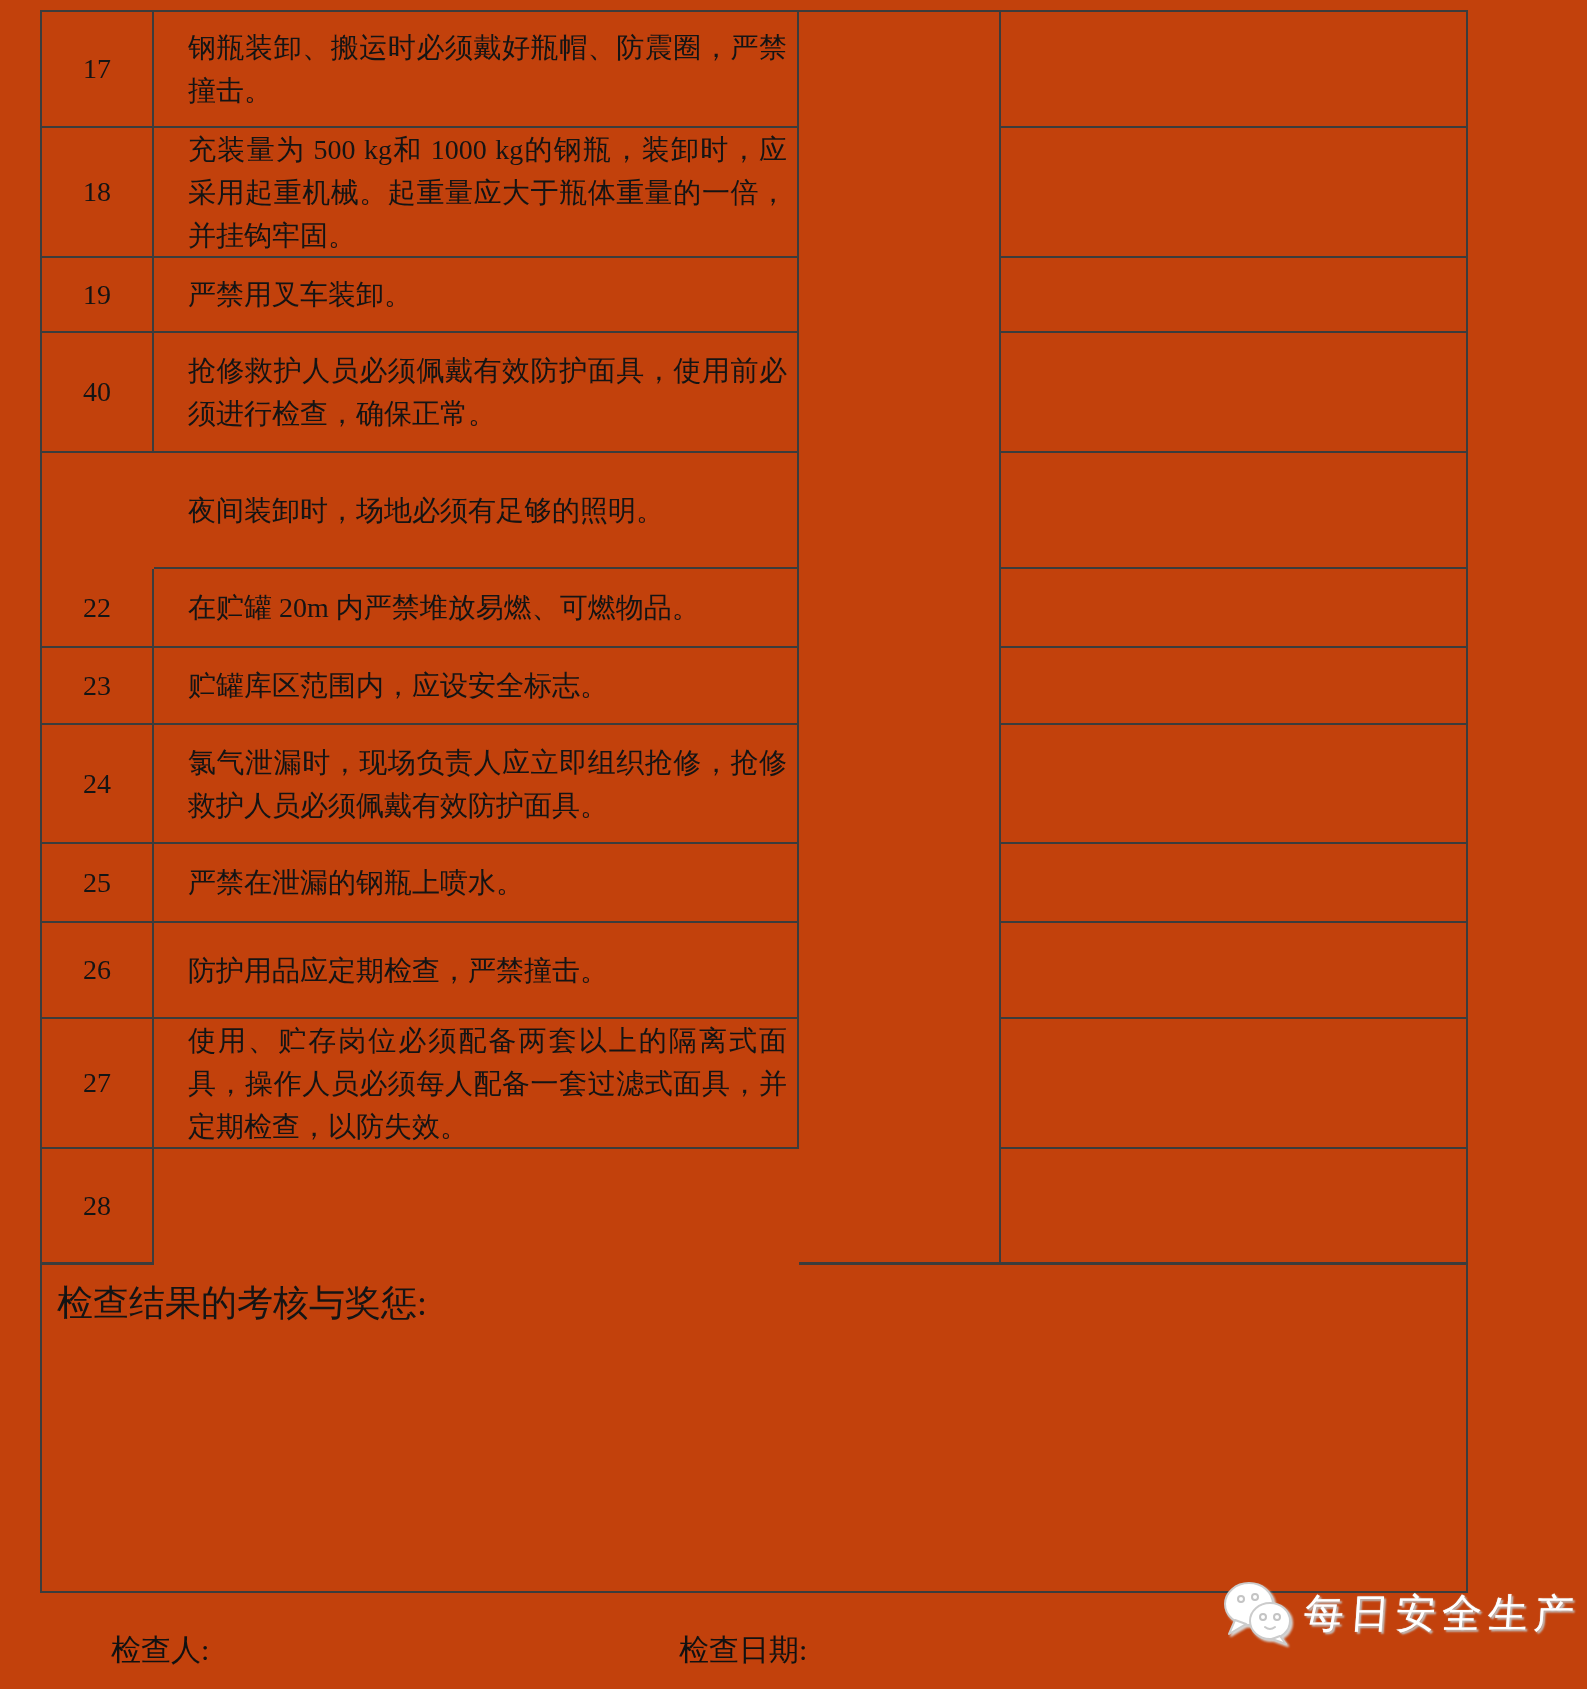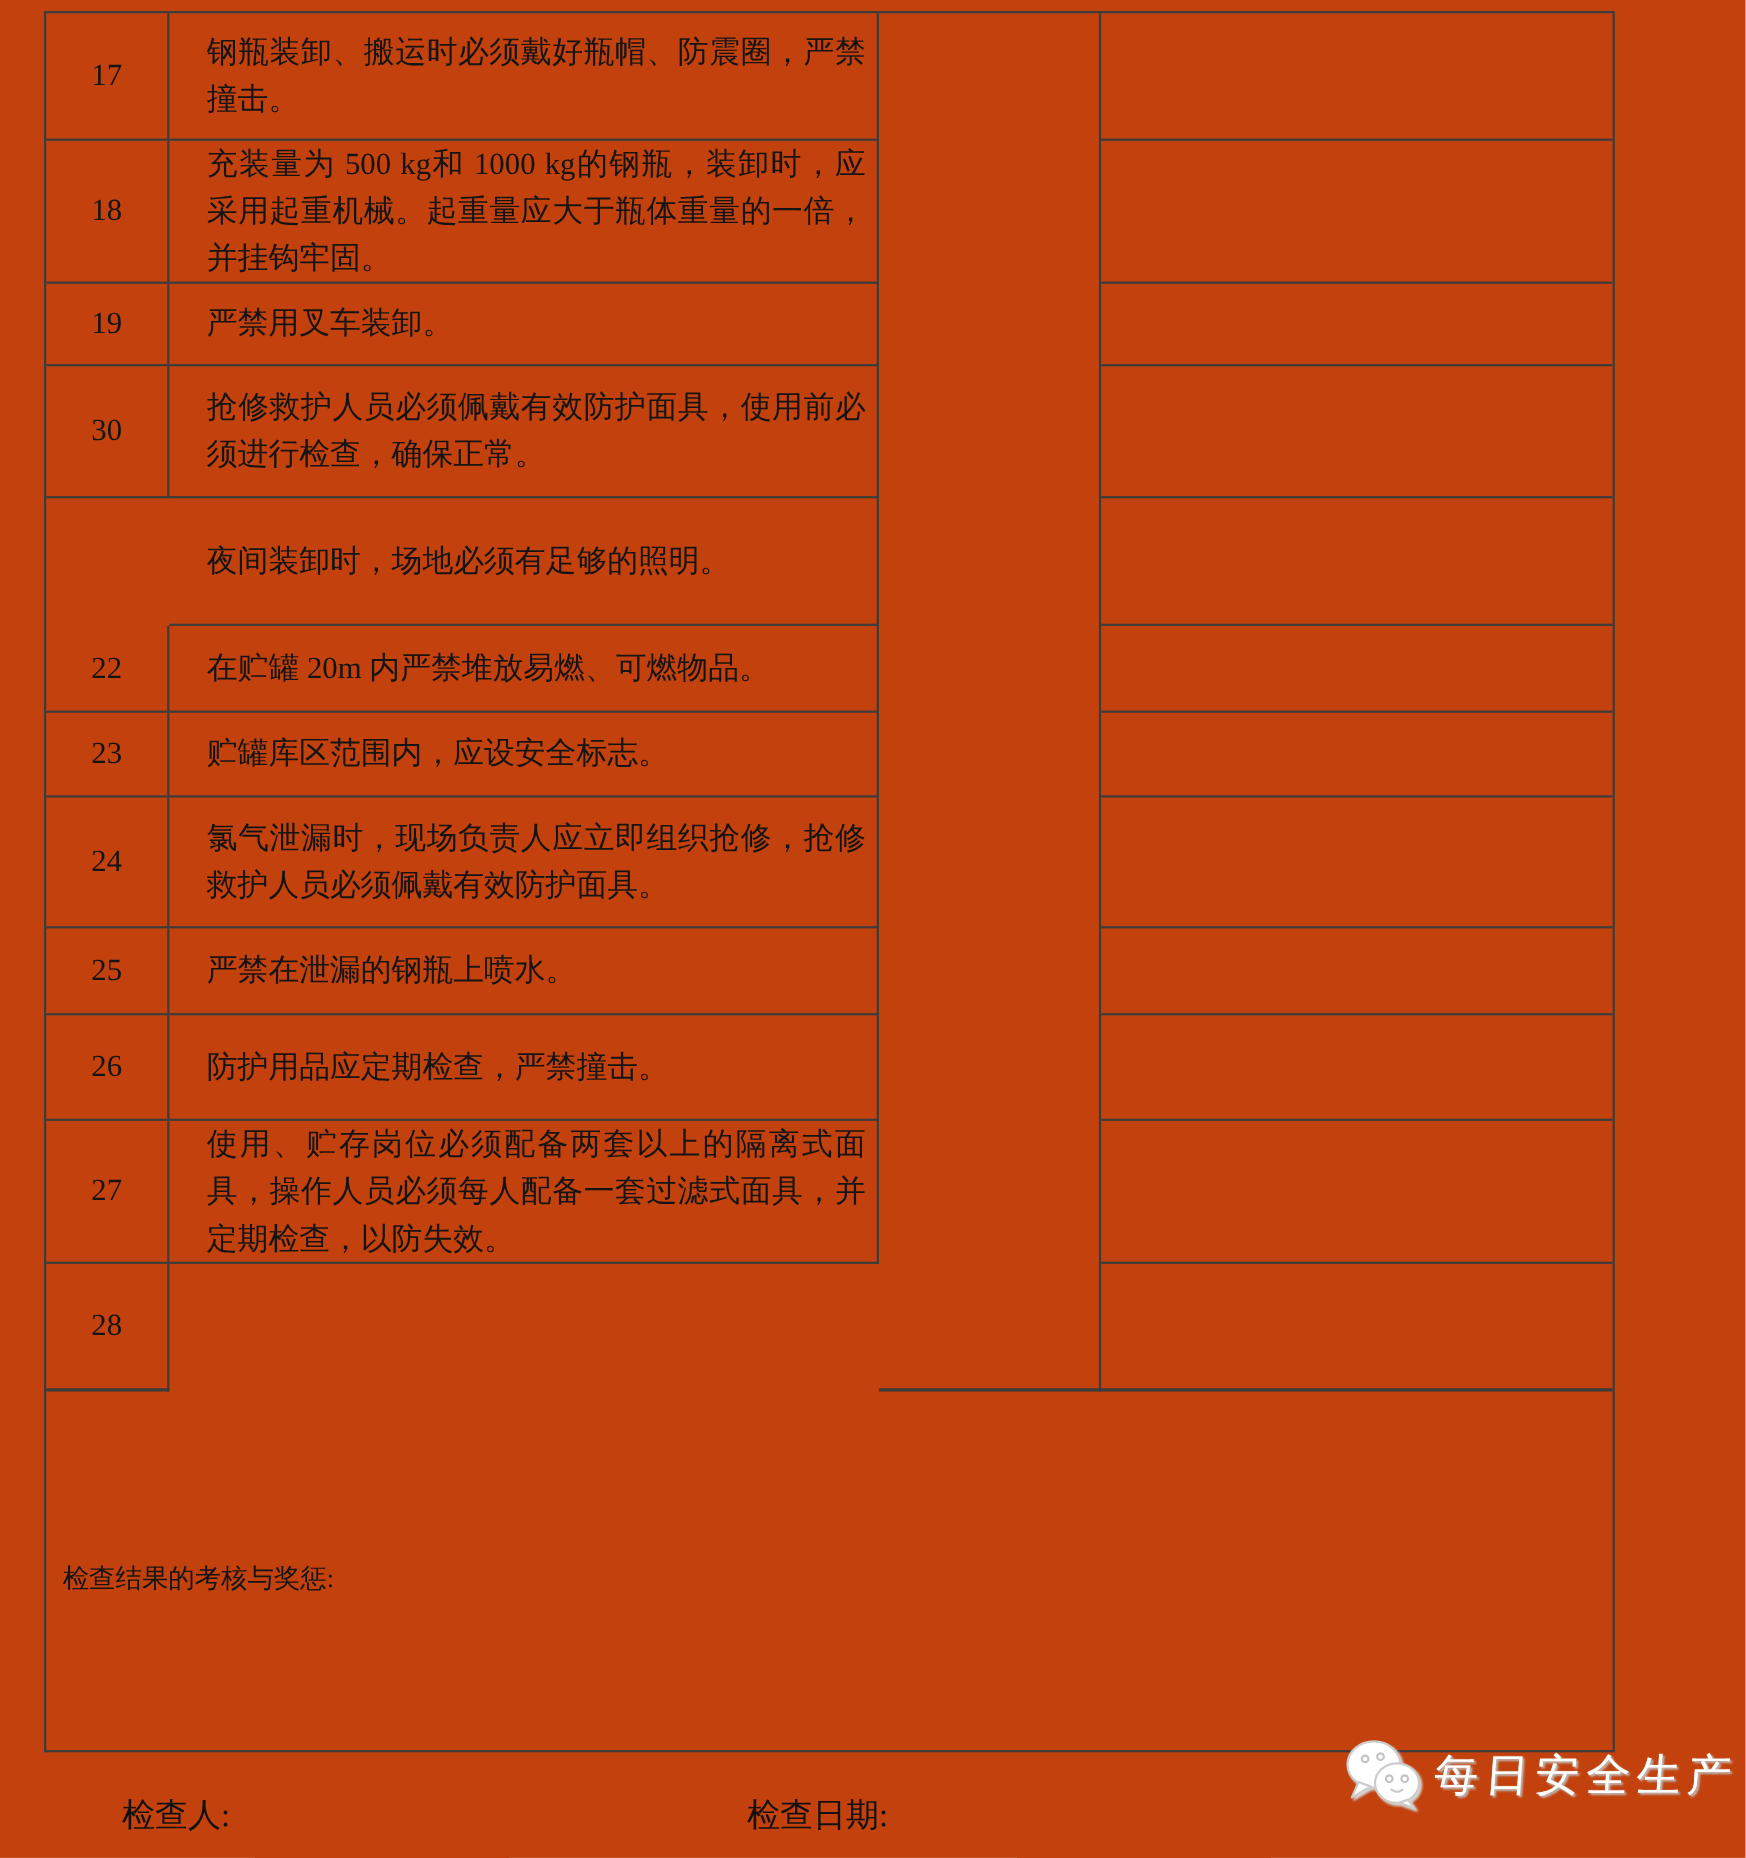--- a/index.html
+++ b/index.html
@@ -32,23 +32,23 @@
     font-size:28px;line-height:43px;
     text-align:justify;
   }
   .txt span{width:100%;}
   .chk{border-right:none;}
   .thick{border-bottom-width:3px;}
   .mid{grid-area:1 / 3 / 13 / 4;}
   .foot{
     grid-area:13 / 1 / 14 / 5;
     border:none;
-    align-items:center;
+    align-items:flex-start;
     padding:14px 0 0 15px;
-    font-size:24px;
+    font-size:36px;
   }
   .sign-row{
     position:absolute;left:0;top:1630px;width:100%;
     font-size:30px;color:#111111;
   }
   .sign-inspector{position:absolute;left:111px;top:0;text-align:center;}
   .sign-date{position:absolute;left:679px;top:0;}
   .watermark{
     position:absolute;left:1222px;top:1580px;
     display:flex;align-items:center;
@@ -85,21 +85,21 @@
         <span>充装量为 500 kg和 1000 kg的钢瓶，装卸时，应采用起重机械。起重量应大于瓶体重量的一倍，并挂钩牢固。</span>
       </div>
     <div class="cell chk" style="grid-area:2/4"></div>
 
     <div class="cell num" style="grid-area:3/1">19</div>
     <div class="cell txt" style="grid-area:3/2">
         <span>严禁用叉车装卸。</span>
       </div>
     <div class="cell chk" style="grid-area:3/4"></div>
 
-    <div class="cell num" style="grid-area:4/1">30</div>
+    <div class="cell num" style="grid-area:4/1">40</div>
     <div class="cell txt" style="grid-area:4/2">
         <span>抢修救护人员必须佩戴有效防护面具，使用前必须进行检查，确保正常。</span>
       </div>
     <div class="cell chk" style="grid-area:4/4"></div>
 
     <div class="cell txt" style="grid-area:5/2">
         <span>夜间装卸时，场地必须有足够的照明。</span>
       </div>
     <div class="cell chk" style="grid-area:5/4"></div>
 

